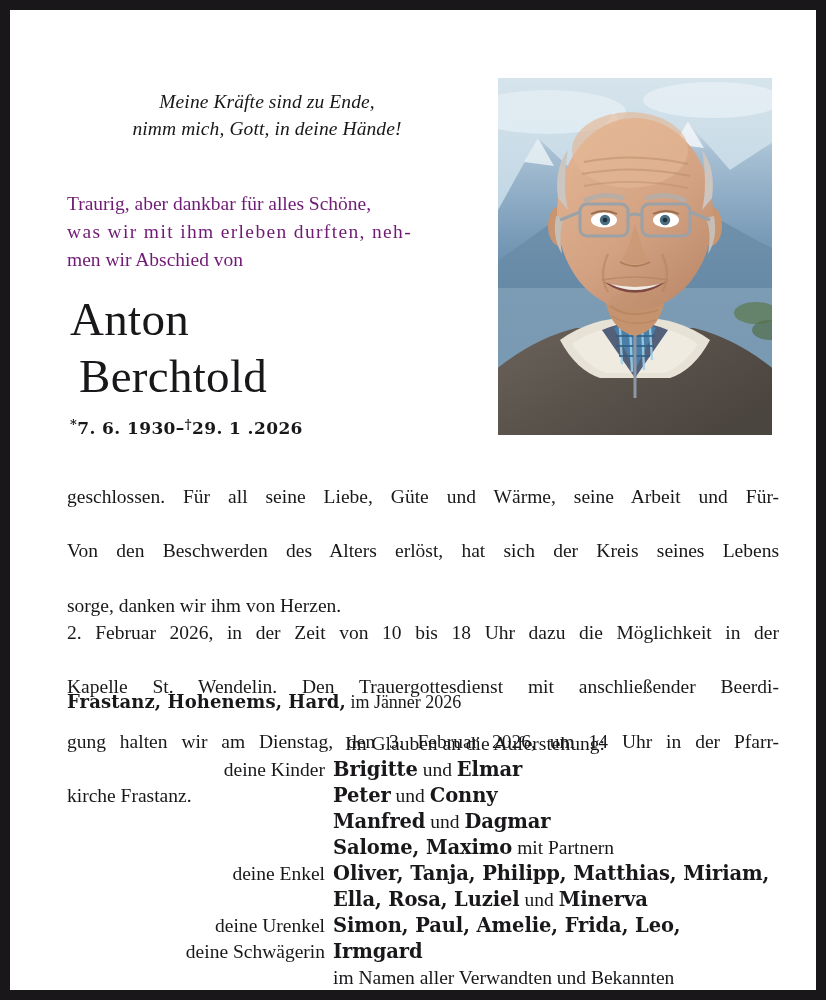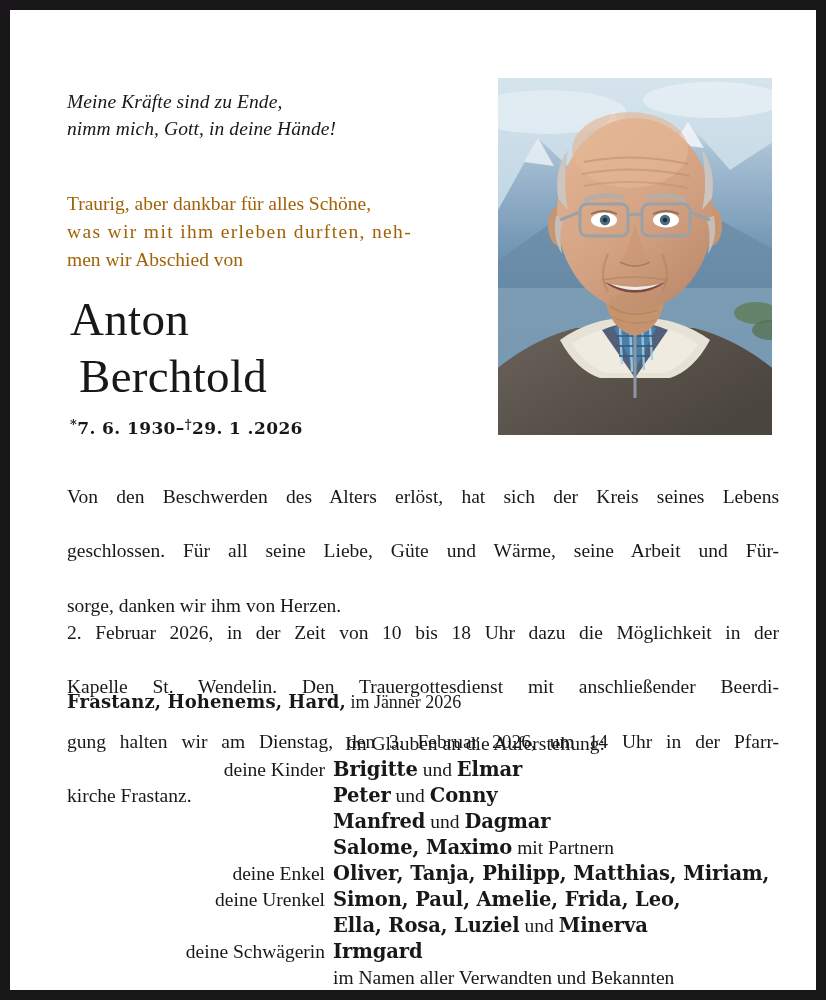--- a/index.html
+++ b/index.html
@@ -34,32 +34,33 @@
   .verse {
     position: absolute;
     left: 57px;
     top: 78px;
     width: 400px;
     font-style: italic;
     font-size: 19.5px;
     line-height: 27px;
     color: #19171a;
     letter-spacing: 0.1px;
+    text-align: center;
   }
   .verse div { white-space: nowrap; }
 
   
   .intro {
     position: absolute;
     left: 57px;
     top: 180px;
     width: 375px;
     font-size: 19.5px;
     line-height: 28px;
-    color: #a16207;
+    color: #701a75;
   }
   .intro .ln1 { white-space: nowrap; }
   .intro .ln2 {
     white-space: nowrap;
     letter-spacing: 1.35px;
   }
   .intro .ln3 { white-space: nowrap; }
 
   
   .name {
@@ -299,22 +300,22 @@
 
         <path d="M106 204 Q137 226 168 204 Q137 216 106 204 Z" fill="#7d4a42"></path>
         <path d="M112 206 Q137 218 162 206 Q137 212 112 206 Z" fill="#f0ece6"></path>
         <path d="M104 202 Q137 196 170 202" stroke="#b4835f" stroke-width="1.6" fill="none" opacity="0.7"></path>
 
         <ellipse cx="137" cy="224" rx="26" ry="10" fill="#c08f6a" opacity="0.35"></ellipse>
       </svg>
     </div>
 
     <div class="body-text">
+      <p class="just">geschlossen. Für all seine Liebe, Güte und Wärme, seine Arbeit und Für-</p>
       <p class="just">Von den Beschwerden des Alters erlöst, hat sich der Kreis seines Lebens</p>
-      <p class="just">geschlossen. Für all seine Liebe, Güte und Wärme, seine Arbeit und Für-</p>
       <p>sorge, danken wir ihm von Herzen.</p>
       <p class="just">2. Februar 2026, in der Zeit von 10 bis 18 Uhr dazu die Möglichkeit in der</p>
       <p class="just">Kapelle St. Wendelin. Den Trauergottesdienst mit anschließender Beerdi-</p>
       <p class="just">gung halten wir am Dienstag, den 3. Februar 2026, um 14 Uhr in der Pfarr-</p>
       <p>kirche Frastanz.</p>
     </div>
 
     <div class="place">
       <b>Frastanz, Hohenems, Hard,</b><span> im Jänner 2026</span>
     </div>
@@ -339,26 +340,26 @@
           </div>
           <div class="fam-row">
             <div class="fam-label"></div>
             <div class="fam-names"><b>Salome, Maximo</b><span> mit Partnern</span><b></b></div>
           </div>
           <div class="fam-row">
             <div class="fam-label">deine Enkel</div>
             <div class="fam-names"><b>Oliver, Tanja, Philipp, Matthias, Miriam,</b><span></span><b></b></div>
           </div>
           <div class="fam-row">
+            <div class="fam-label"></div>
+            <div class="fam-names"><b>Ella, Rosa, Luziel</b><span> und </span><b>Minerva</b></div>
+          </div>
+          <div class="fam-row">
             <div class="fam-label">deine Urenkel</div>
             <div class="fam-names"><b>Simon, Paul, Amelie, Frida, Leo,</b><span></span><b></b></div>
-          </div>
-          <div class="fam-row">
-            <div class="fam-label"></div>
-            <div class="fam-names"><b>Ella, Rosa, Luziel</b><span> und </span><b>Minerva</b></div>
           </div>
           <div class="fam-row">
             <div class="fam-label">deine Schwägerin</div>
             <div class="fam-names"><b>Irmgard</b><span></span><b></b></div>
           </div>
         </div>
       <div class="fam-row">
         <div class="fam-label"></div>
         <div class="fam-names">im Namen aller Verwandten und Bekannten</div>
       </div>

